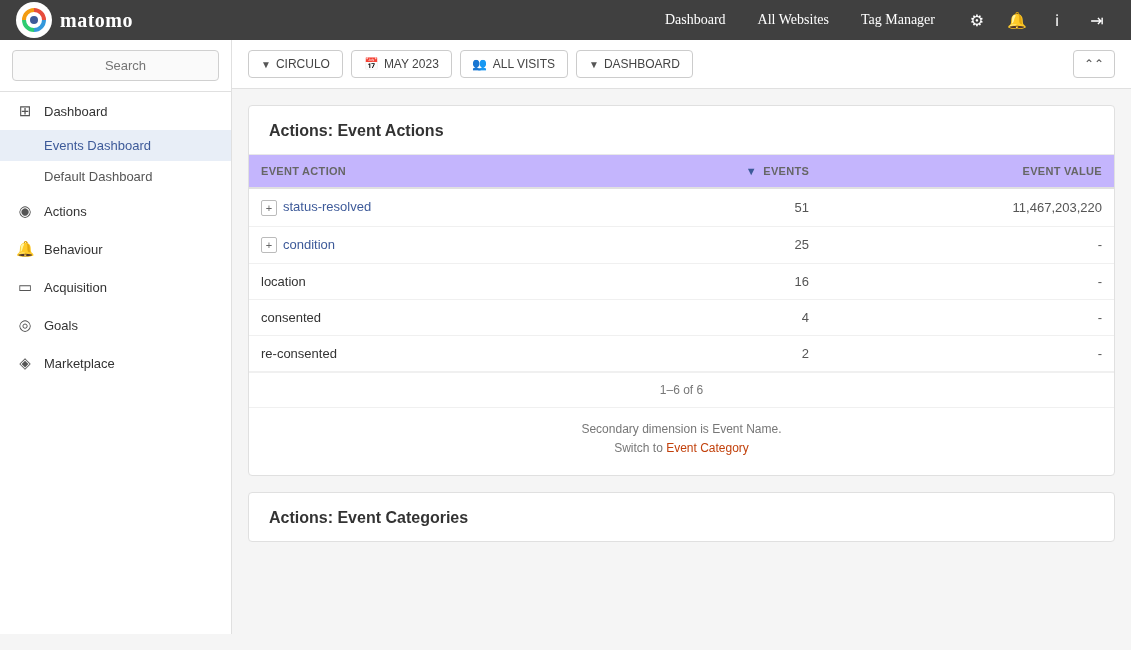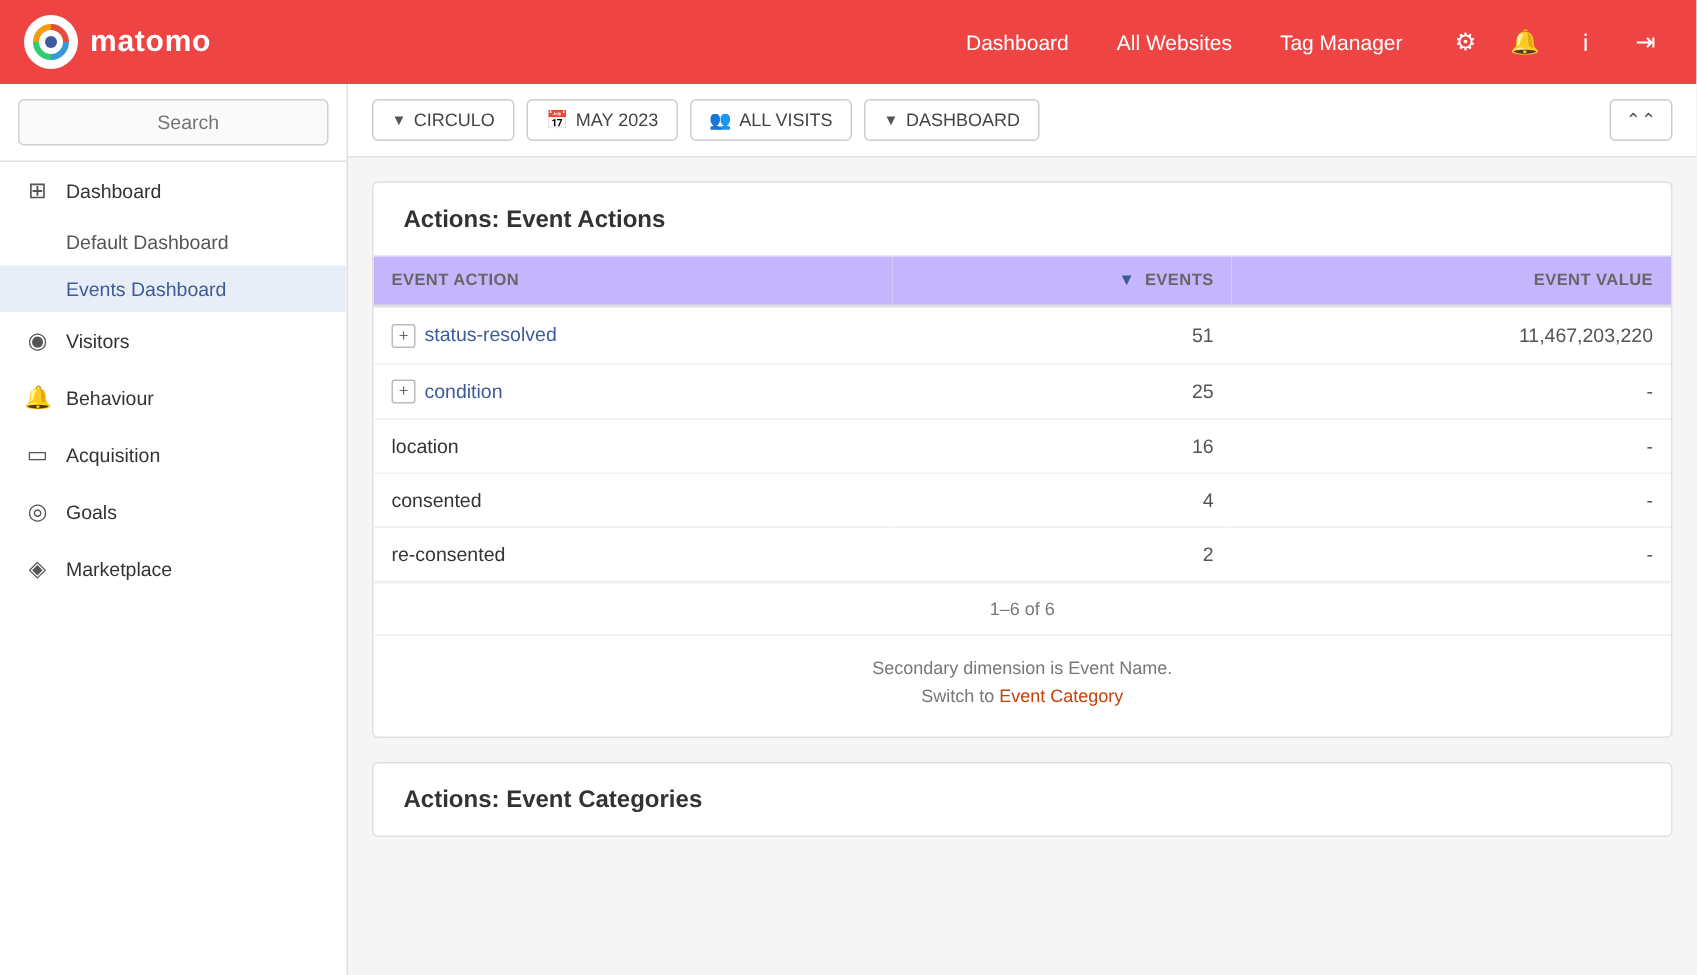--- a/index.html
+++ b/index.html
@@ -1,25 +1,26 @@
 <!DOCTYPE html>
 <html><head>
   <meta charset="utf-8">
   <style>
     * { box-sizing: border-box; margin: 0; padding: 0; }
     body { font-family: -apple-system, BlinkMacSystemFont, 'Segoe UI', Arial, sans-serif; font-size: 13px; background: #f5f5f5; }
 
     
     .top-nav {
-      background: #ef4444;
-      display: flex;
-      align-items: center;
-      height: 56px;
+      background: #404040;
+      display: flex;
+      align-items: center;
+      height: 40px;
       padding: 0 16px;
       color: white;
+      font-family: Liberation Serif, serif;
     }
     .logo-area {
       display: flex;
       align-items: center;
       gap: 8px;
       flex: 1;
     }
     .logo-circle {
       width: 36px;
       height: 36px;
@@ -295,30 +296,30 @@
         <input class="sidebar-search-input" type="text" placeholder="Search" style="">
       </div>
     </div>
 
     <nav class="sidebar-nav">
 
       <div class="sidebar-item">
         <span class="icon">⊞</span>
         <span>Dashboard</span>
       </div>
+      <div class="sidebar-sub-item active">
+        <span>Events Dashboard</span>
+      </div>
       <div class="sidebar-sub-item">
         <span>Default Dashboard</span>
       </div>
-      <div class="sidebar-sub-item active">
-        <span>Events Dashboard</span>
-      </div>
 
       <div class="sidebar-item">
         <span class="icon">◉</span>
-        <span>Visitors</span>
+        <span>Actions</span>
       </div>
 
       <div class="sidebar-item">
         <span class="icon">🔔</span>
         <span>Behaviour</span>
       </div>
 
       <div class="sidebar-item">
         <span class="icon">▭</span>
         <span>Acquisition</span>

